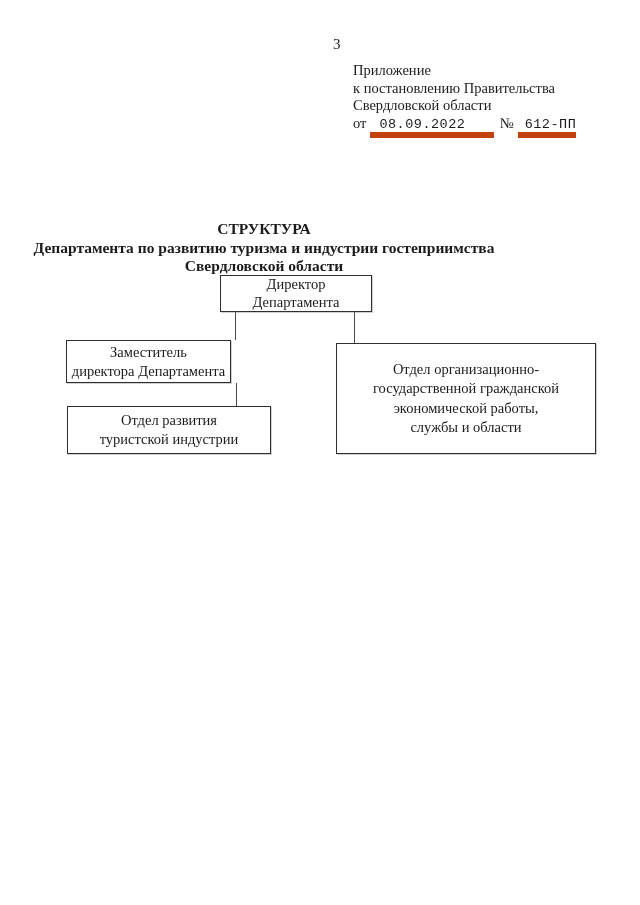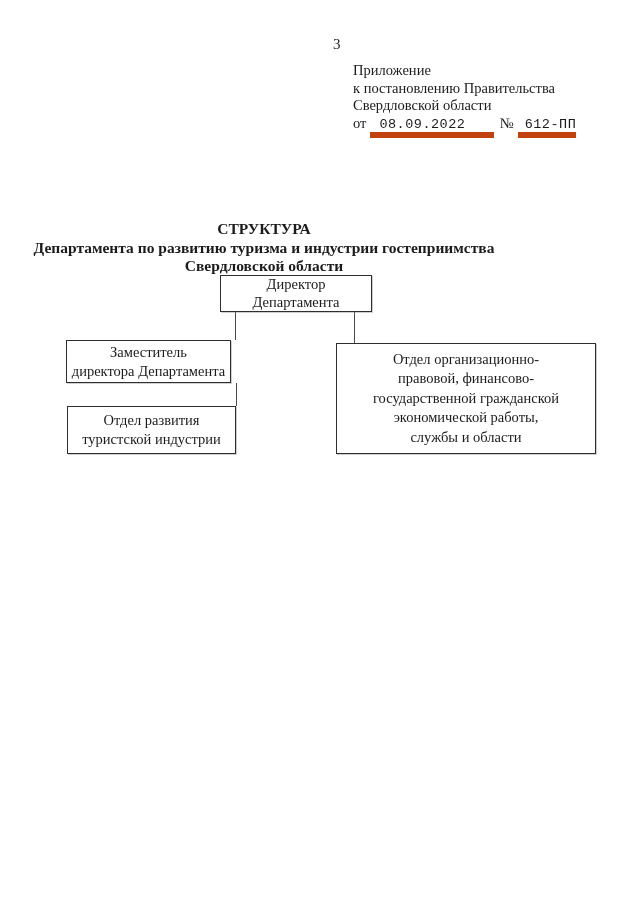--- a/index.html
+++ b/index.html
@@ -59,21 +59,21 @@
     display: flex;
     flex-direction: column;
     justify-content: center;
     text-align: center;
     font-size: 14.5px;
     line-height: 19px;
     box-shadow: 1px 1px 0 rgba(120,120,120,0.35);
   }
   .node-director { left: 220px; top: 268px; width: 152px; height: 37px; line-height: 17.5px; }
   .node-deputy   { left: 66px;  top: 333px; width: 165px; height: 43px; }
-  .node-tourism  { left: 67px;  top: 399px; width: 169px; height: 48px; }
+  .node-tourism  { left: 67px;  top: 399px; width: 204px; height: 48px; }
   .node-org      { left: 336px; top: 336px; width: 260px; height: 111px; line-height: 19.5px; }
   .conn {
     position: absolute;
     width: 1px;
     background: #4a4a4a;
   }
   .conn-director-deputy { left: 235px; top: 305px; height: 28px; }
   .conn-director-org    { left: 354px; top: 305px; height: 31px; }
   .conn-deputy-tourism  { left: 236px; top: 376px; height: 23px; }
 </style>
@@ -115,21 +115,20 @@
       <div>директора Департамента</div>
     </div>
 
     <div class="node node-tourism">
       <div>Отдел развития</div>
       <div>туристской индустрии</div>
     </div>
 
     <div class="node node-org">
       <div>Отдел организационно-</div>
-      <div>правовой, финансово-</div>
       <div>государственной гражданской</div>
       <div>экономической работы,</div>
       <div>службы и области</div>
     </div>
 
   </div>
 
 </div>
 
 </body></html>

